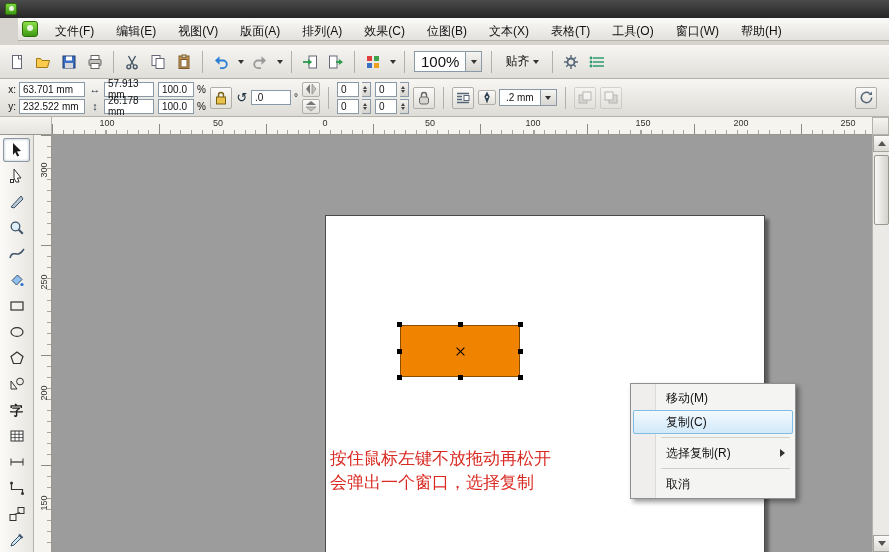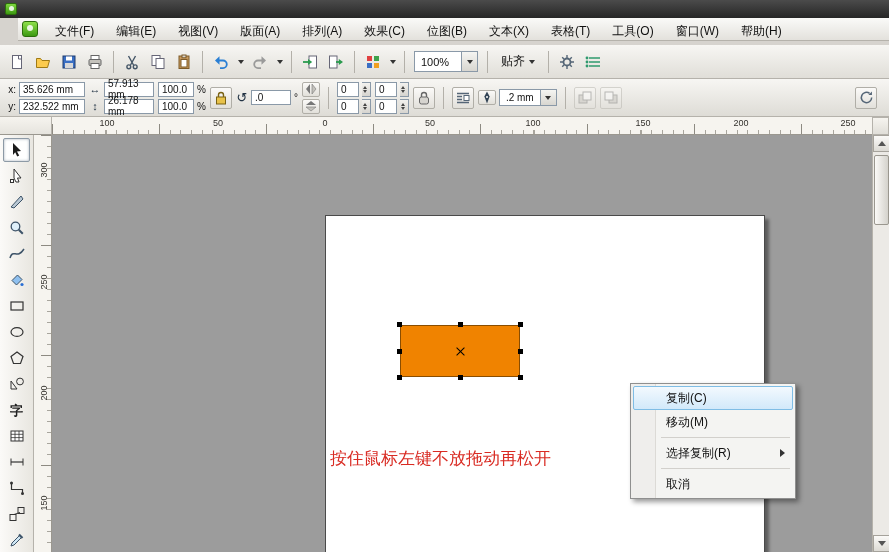--- a/index.html
+++ b/index.html
@@ -32,21 +32,21 @@
     background:linear-gradient(#f7f6f3,#e0ded8); border-bottom:1px solid #b5b2ab;
     display:flex; align-items:center; padding:0 5px; gap:2px; }
   .tbtn { width:24px; height:24px; display:flex; align-items:center; justify-content:center;
     border:1px solid transparent; border-radius:2px; }
   .caret { width:0; height:0; border-left:3.5px solid transparent; border-right:3.5px solid transparent;
     border-top:4px solid #333; }
   .caret-btn { width:11px; height:24px; display:flex; align-items:center; justify-content:center; }
   .sep-v { width:1px; height:22px; background:#b3b0a9; margin:0 4px; }
   .combo { display:flex; align-items:center; height:21px; background:#fff;
     border:1px solid #8a99a8; margin:0 3px; }
-  .combo .combo-val { padding:0 6px; font-size:11px; min-width:46px; }
+  .combo .combo-val { padding:0 6px; font-size:15px; min-width:46px; }
   .combo .caret-side { width:16px; height:100%; border-left:1px solid #8a99a8;
     background:linear-gradient(#f5f5f2,#d8d6d0); display:flex; align-items:center; justify-content:center; }
   .snap-btn { display:flex; align-items:center; gap:4px; height:22px; padding:0 6px;
     border:1px solid transparent; border-radius:2px; font-size:12px; }
 
   
   .propbar { position:absolute; left:0; top:79px; width:100%; height:38px;
     background:linear-gradient(#f7f6f3,#dedcd6); border-bottom:1px solid #b5b2ab;
     display:flex; align-items:center; padding:0 6px; gap:4px; }
   .pgroup { display:flex; flex-direction:column; gap:2px; }
@@ -294,21 +294,21 @@
           <circle cx="2" cy="8" r="1.4" fill="#2f9a6e"></circle>
           <circle cx="2" cy="12" r="1.4" fill="#2f9a6e"></circle>
         </svg>
     </div>
   </div>
 
   <div class="propbar">
     <div class="pgroup">
       <div class="prow">
         <span class="plabel">x:</span>
-        <span class="fld w66">35.626 mm</span>
+        <span class="fld w66">63.701 mm</span>
       </div>
       <div class="prow">
         <span class="plabel">y:</span>
         <span class="fld w66">232.522 mm</span>
       </div>
     </div>
     <div class="pgroup">
       <div class="prow">
         <span class="picon">↔</span>
         <span class="fld w64">57.913 mm</span>
@@ -555,28 +555,29 @@
       <span class="handle h-ml"></span>
       <span class="handle h-mr"></span>
       <span class="handle h-bl"></span>
       <span class="handle h-bm"></span>
       <span class="handle h-br"></span>
       <span class="center-mark"></span>
     </div>
 
     <div class="annotation">
       <div>按住鼠标左键不放拖动再松开</div>
+      <div>会弹出一个窗口，选择复制</div>
     </div>
 
     <div class="context-menu">
+      <div class="menu-entry">
+        <span>移动(M)</span>
+      </div>
       <div class="menu-entry highlight">
         <span>复制(C)</span>
-      </div>
-      <div class="menu-entry">
-        <span>移动(M)</span>
       </div>
       <div class="menu-sep"></div>
       <div class="menu-entry">
         <span>选择复制(R)</span>
         <span class="submenu-arrow"></span>
       </div>
       <div class="menu-sep"></div>
       <div class="menu-entry">
         <span>取消</span>
       </div>

